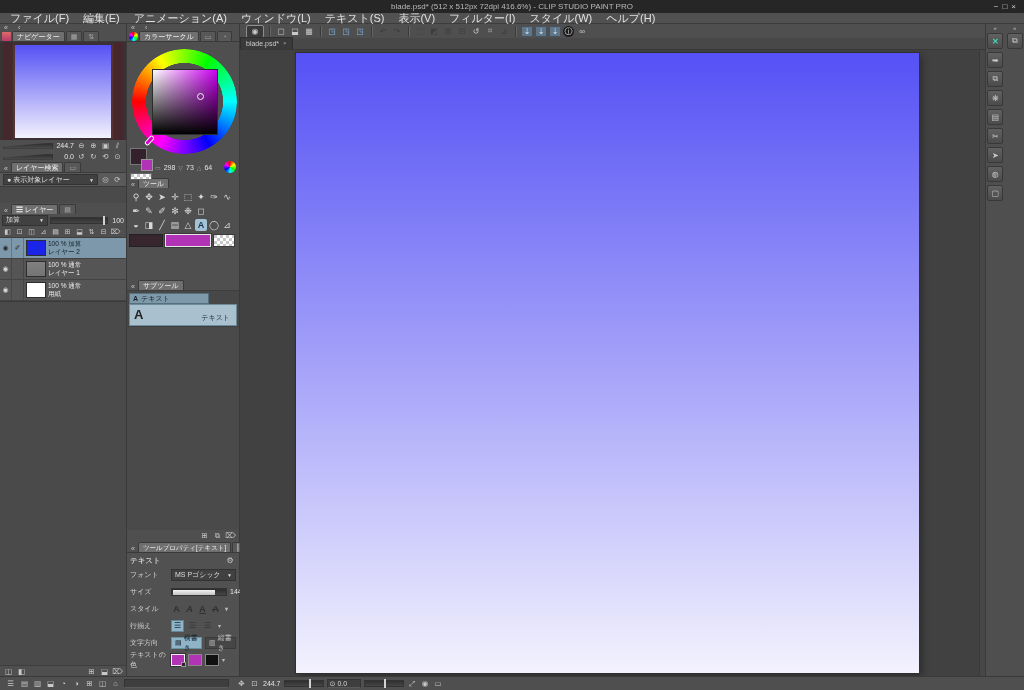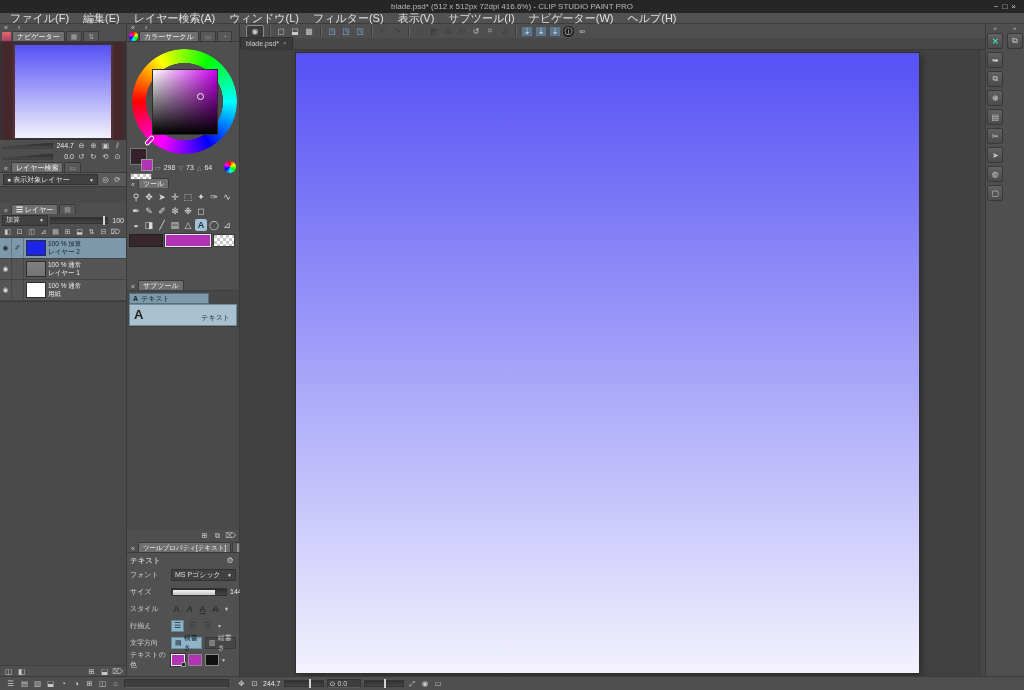--- a/index.html
+++ b/index.html
@@ -130,26 +130,26 @@
 <body>
 
 <div class="titlebar">
   <span>blade.psd* (512 x 512px 72dpi 416.6%) - CLIP STUDIO PAINT PRO</span>
   <span class="winctl"><span>−</span><span>□</span><span>×</span></span>
 </div>
 
 <div class="menubar">
     <span class="menu-item">ファイル(F)</span>
     <span class="menu-item">編集(E)</span>
-    <span class="menu-item">レイヤー検索(A)</span>
+    <span class="menu-item">アニメーション(A)</span>
     <span class="menu-item">ウィンドウ(L)</span>
-    <span class="menu-item">フィルター(S)</span>
+    <span class="menu-item">テキスト(S)</span>
     <span class="menu-item">表示(V)</span>
-    <span class="menu-item">サブツール(I)</span>
-    <span class="menu-item">ナビゲーター(W)</span>
+    <span class="menu-item">フィルター(I)</span>
+    <span class="menu-item">スタイル(W)</span>
     <span class="menu-item">ヘルプ(H)</span>
   </div>
 
 <div class="col1">
   <div class="dockhead">
       <span class="collapse">«</span>
       <span class="collapse">‹</span>
     </div>
 
   <div class="ptab">

